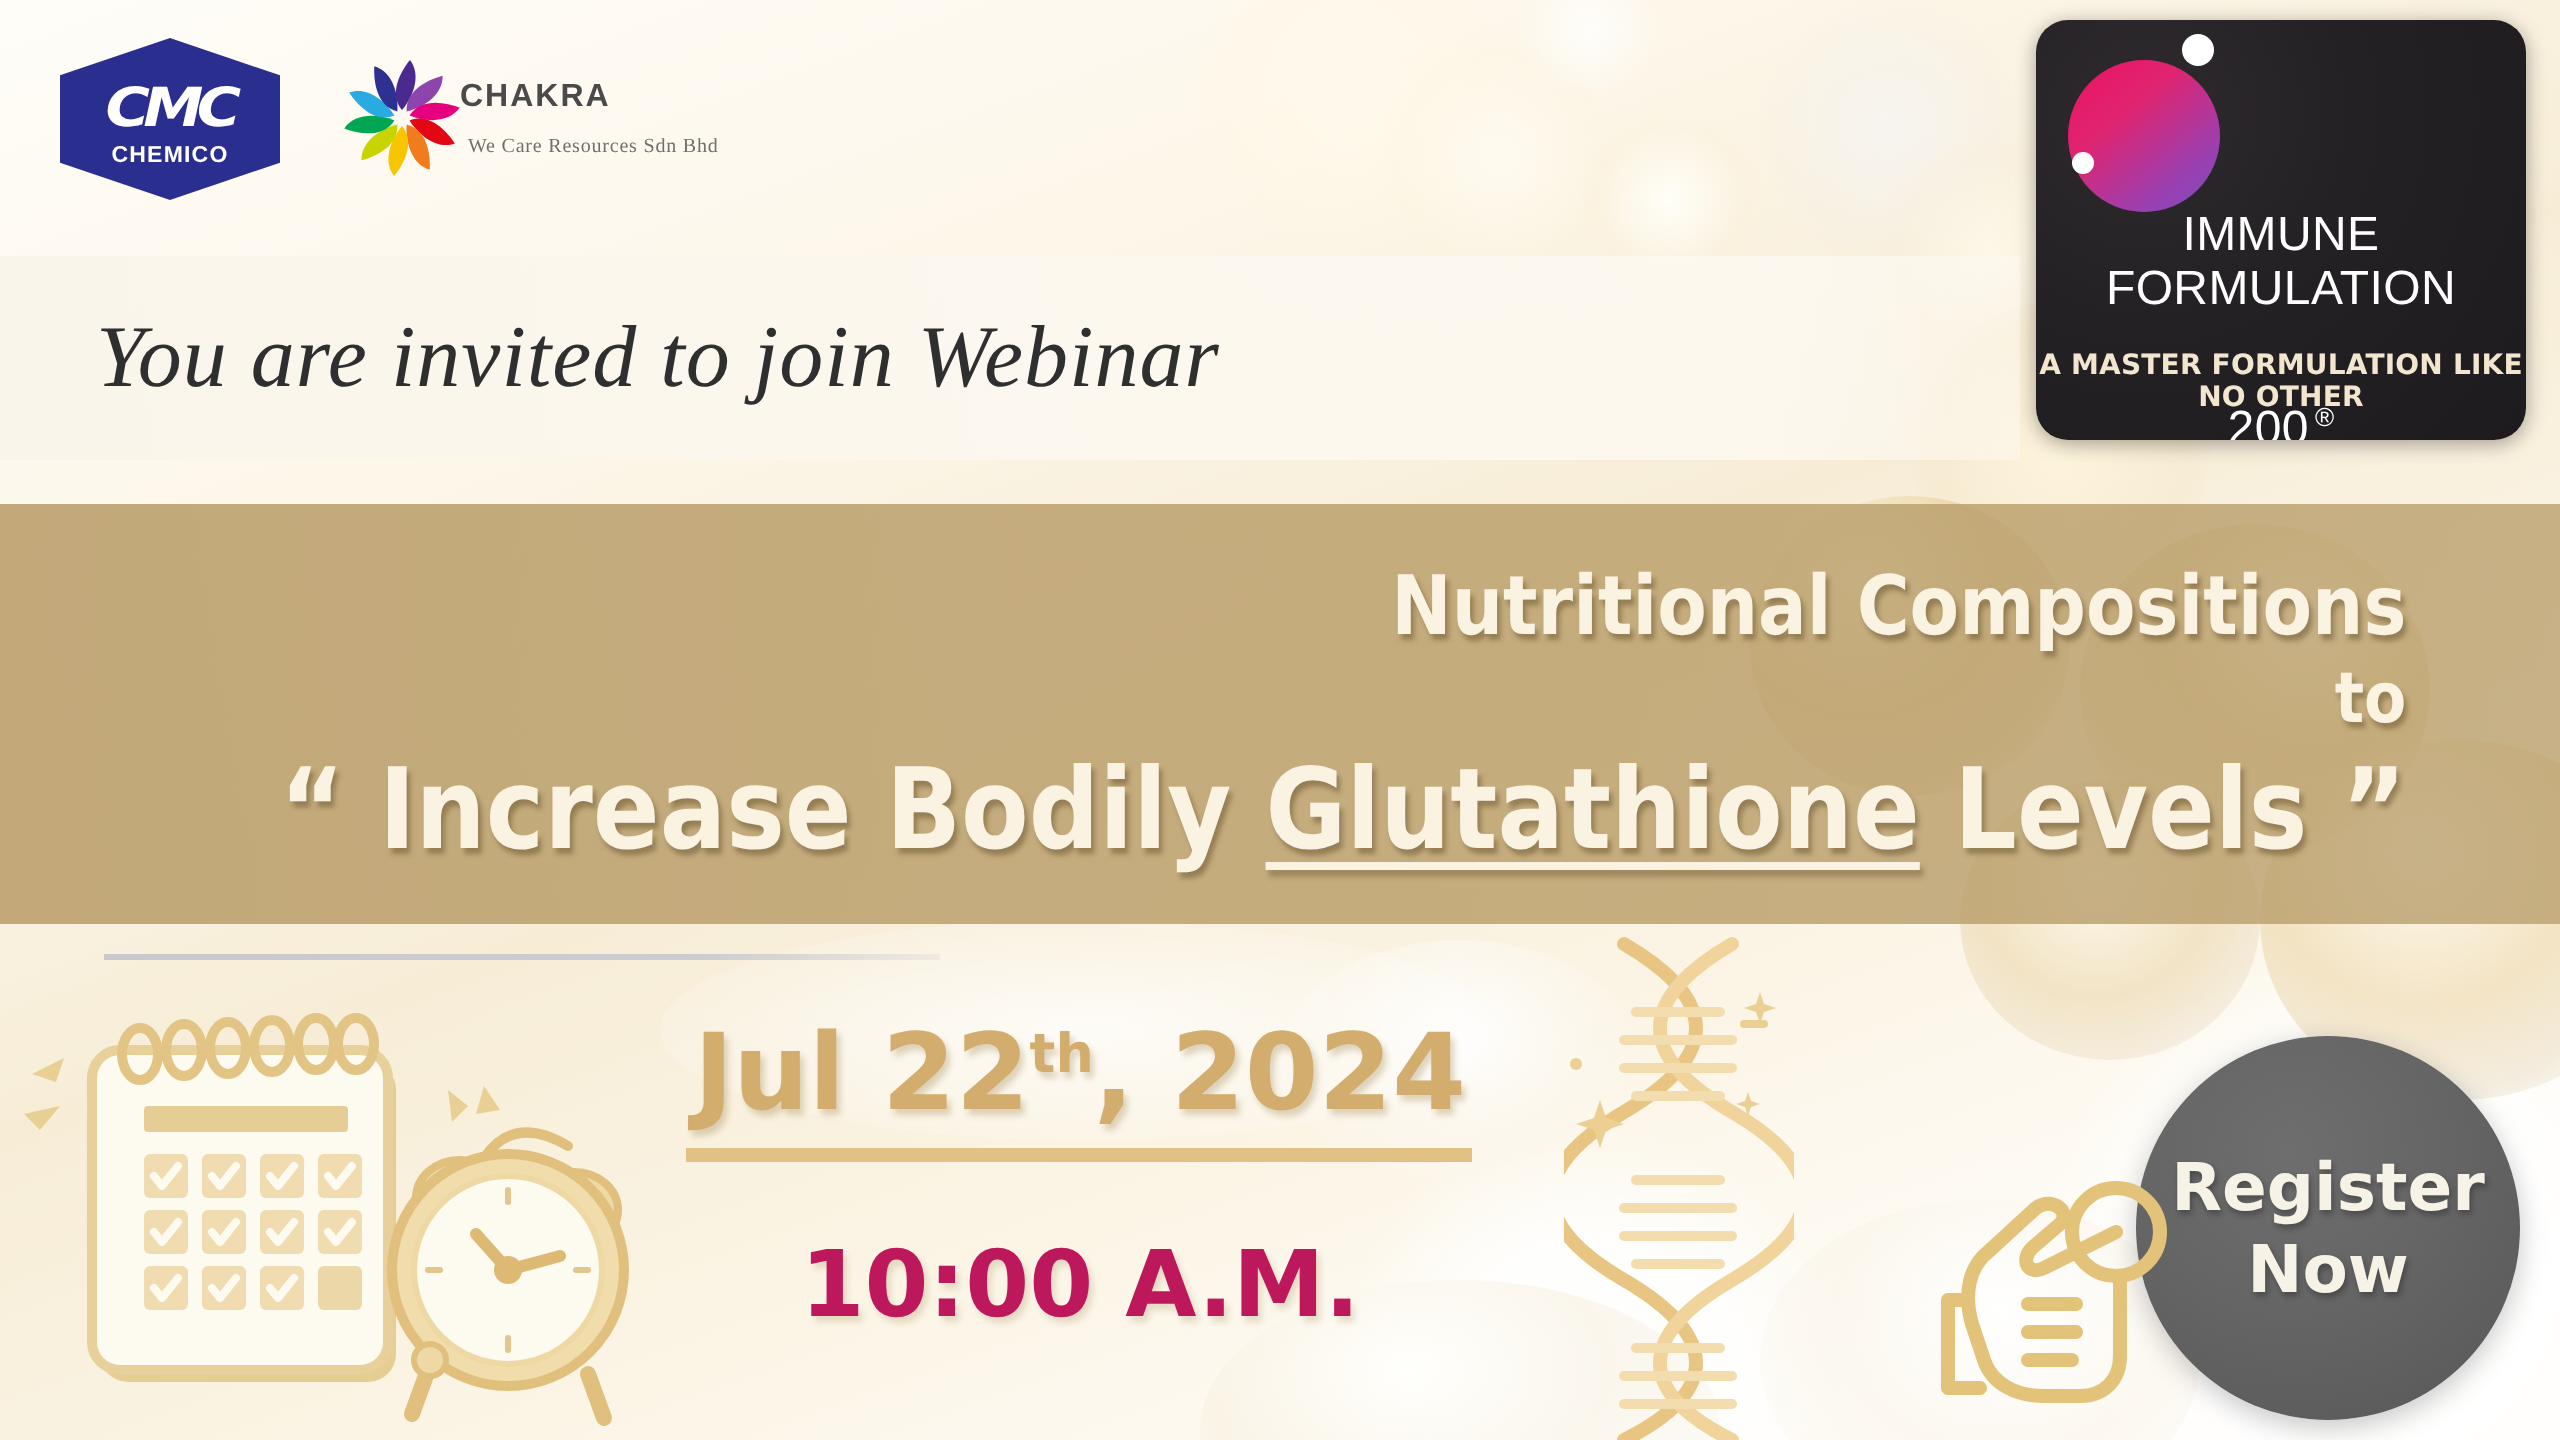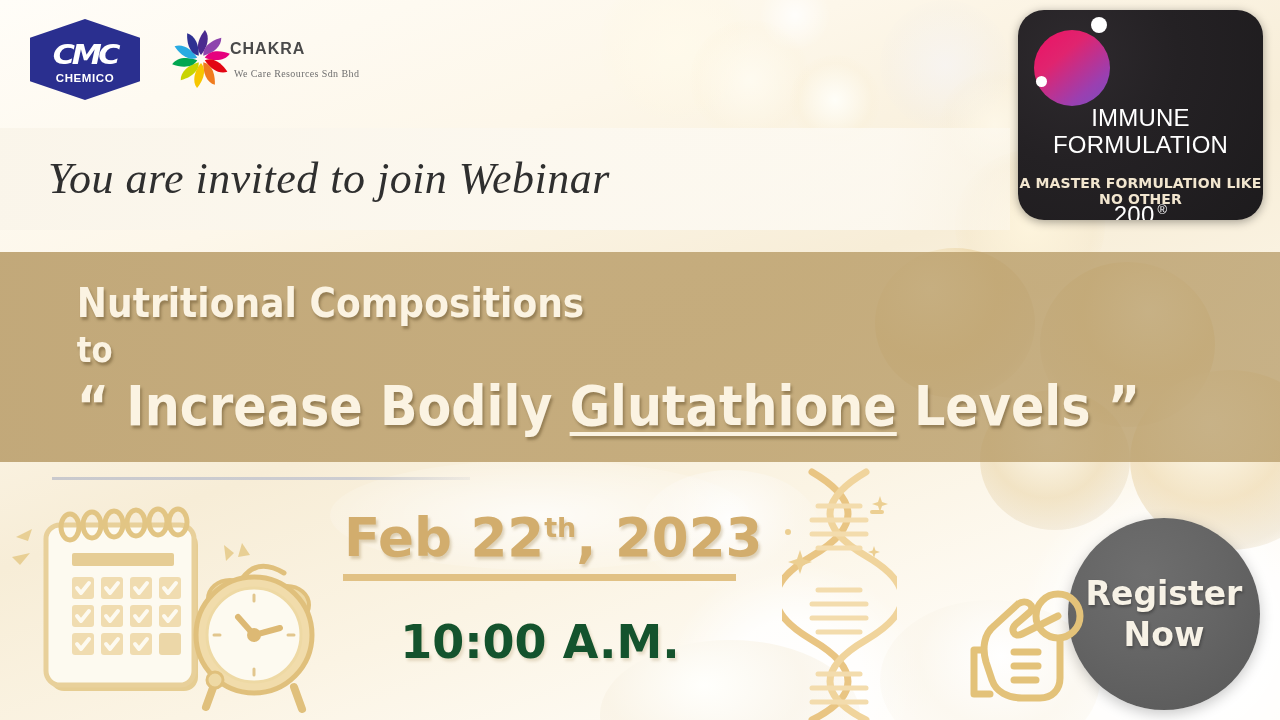--- a/index.html
+++ b/index.html
@@ -108,21 +108,21 @@
     letter-spacing: 0.4px;
     line-height: 1;
     white-space: nowrap;
   }
 
   
   .badge {
     position: absolute;
     left: 1018px; top: 10px;
     width: 245px; height: 210px;
-    border-radius: 26px;
+    border-radius: 16px;
     background:
       radial-gradient(circle at 22% 22%, #2e2a2e 0%, #242124 42%, #1d1b1d 100%);
     box-shadow: 0 2px 10px rgba(0,0,0,0.35);
     overflow: hidden;
   }
   .badge-orb {
     position: absolute;
     left: 16px; top: 20px;
     width: 76px; height: 76px;
     border-radius: 50%;
@@ -207,21 +207,21 @@
     background: linear-gradient(100deg,
        rgba(192,166,118,0.97) 0%,
        rgba(194,168,120,0.95) 38%,
        rgba(190,163,112,0.88) 62%,
        rgba(186,159,108,0.82) 80%,
        rgba(186,160,110,0.80) 100%);
   }
   .title-inner {
     position: absolute;
     left: 0; right: 0; top: 26px;
-    text-align: left;
+    text-align: right;
     color: #fbf3e2;
     font-family: "DejaVu Sans", sans-serif;
     font-weight: 700;
     text-shadow: 2px 3px 3px rgba(90,70,35,0.45);
   }
   .title-l1 {
     font-size: 41px;
     line-height: 50px;
     transform: scaleX(0.88);
   }
@@ -276,21 +276,21 @@
   }
   .time-text {
     position: absolute;
     left: 344px; top: 614px;
     width: 392px;
     text-align: center;
     font-family: "DejaVu Sans", sans-serif;
     font-weight: 700;
     font-size: 46px;
     line-height: 56px;
-    color: #14532d;
+    color: #be185d;
     text-shadow: 2px 3px 3px rgba(150,120,60,0.22);
     white-space: nowrap;
   }
 
   
   .calendar-clock {
     position: absolute;
     left: 2px; top: 495px;
     width: 320px; height: 225px;
   }
@@ -523,21 +523,21 @@
     </g>
     <g fill="#eccf92">
       <path d="M18,82 l3,9 l9,3 l-9,3 l-3,9 l-3,-9 l-9,-3 l9,-3 Z"></path>
       <path d="M98,28 l2,6 l6,2 l-6,2 l-2,6 l-2,-6 l-6,-2 l6,-2 Z"></path>
       <path d="M92,78 l1.5,4.5 l4.5,1.5 l-4.5,1.5 l-1.5,4.5 l-1.5,-4.5 l-4.5,-1.5 l4.5,-1.5 Z"></path>
       <circle cx="6" cy="64" r="3"></circle>
       <rect x="88" y="42" width="14" height="4" rx="2"></rect>
     </g>
   </svg>
 
-  <div class="date-text"><span>Feb 22</span><span class="date-sup">th</span><span>, 2023</span></div>
+  <div class="date-text"><span>Jul 22</span><span class="date-sup">th</span><span>, 2024</span></div>
   <div class="gold-rule"></div>
   <div class="time-text">10:00 A.M.</div>
 
   <div class="register-btn">
     <div class="register-label">
       <div>Register</div>
       <div>Now</div>
     </div>
   </div>
 

